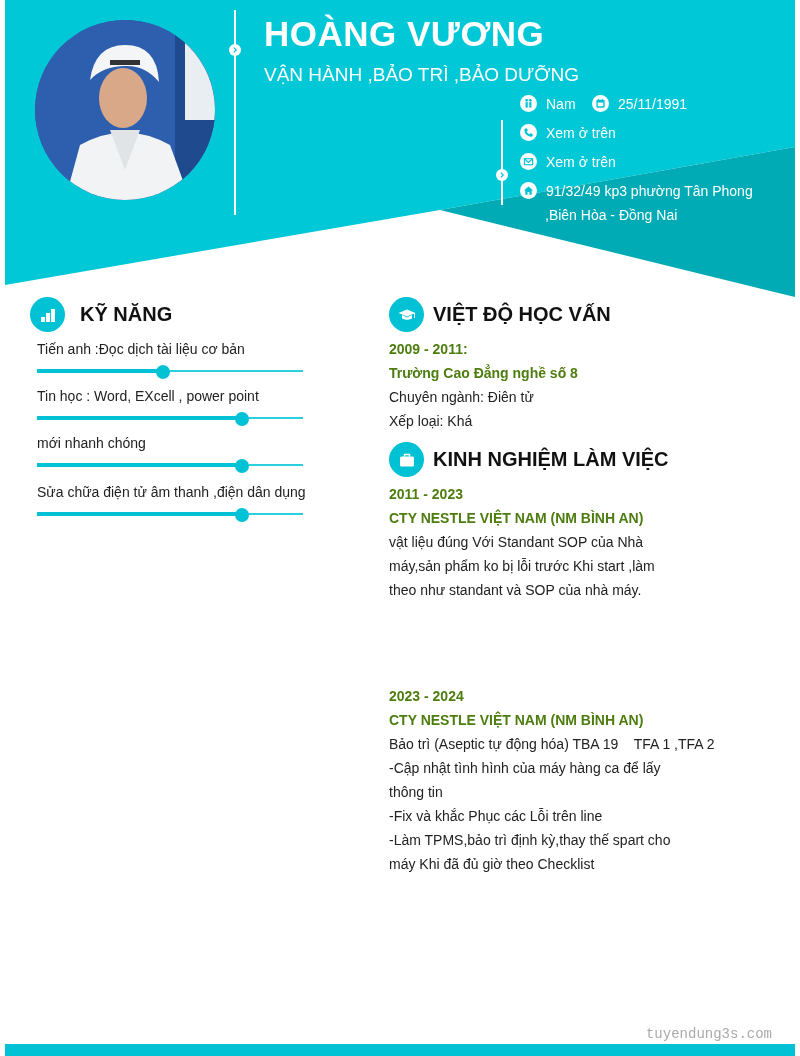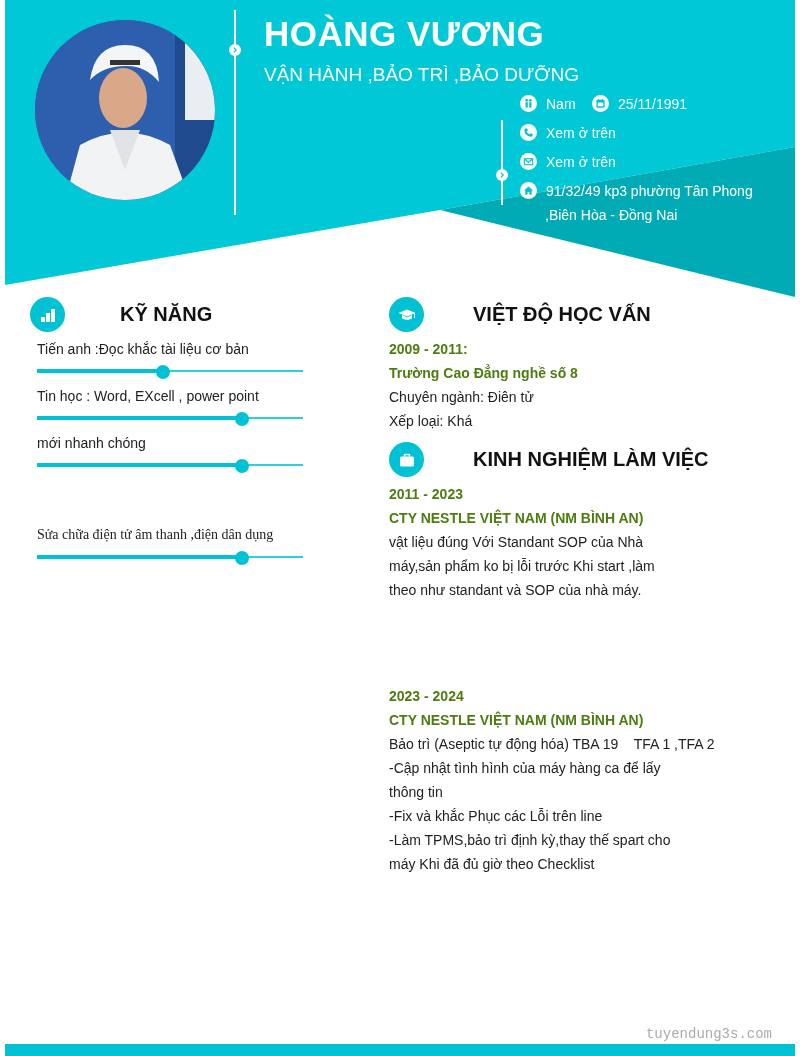--- a/index.html
+++ b/index.html
@@ -22,21 +22,21 @@
   .title { position: absolute; left: 264px; top: 64px; font-size: 19px; color: #fff; }
 
   .info-row { position: absolute; display: flex; align-items: center; color: #fff; font-size: 14px; }
   .info-row .ic {
     width: 17px; height: 17px; border-radius: 50%; background: #fff; margin-right: 9px;
     display: flex; align-items: center; justify-content: center; flex-shrink: 0;
   }
   .info-row .ic svg { width: 11px; height: 11px; }
   .addr2 { position: absolute; left: 545px; top: 207px; color: #fff; font-size: 14px; }
 
-  .sec-head { position: absolute; display: flex; align-items: center; gap: 40px; }
+  .sec-head { position: absolute; display: flex; align-items: center; }
   .sec-icon {
     width: 35px; height: 35px; border-radius: 50%; background: #00c2d4; display: flex;
     align-items: center; justify-content: center; margin-right: 9px;
   }
   .sec-icon svg { width: 20px; height: 20px; }
   .sec-title { font-size: 20px; font-weight: bold; color: #111; }
 
   .skill { position: absolute; left: 37px; width: 320px; }
   .skill-label { font-size: 14px; color: #222; line-height: 24px; }
   .skill-bar { position: relative; width: 266px; height: 12px; margin-top: 4px; }
@@ -142,21 +142,21 @@
     <svg viewBox="0 0 20 20">
         <rect x="3" y="12" width="4" height="5" fill="#fff"></rect>
         <rect x="8" y="8" width="4" height="9" fill="#fff"></rect>
         <rect x="13" y="4" width="4" height="13" fill="#fff"></rect>
       </svg>
   </div>
   <div class="sec-title" style="margin-left:6px;">KỸ NĂNG</div>
 </div>
 
 <div class="skill" style="top:337px;">
-  <div class="skill-label">Tiến anh :Đọc khắc tài liệu cơ bản</div>
+  <div class="skill-label">Tiến anh :Đọc dịch tài liệu cơ bản</div>
   <div class="skill-bar">
     <div class="skill-track"></div>
     <div class="skill-fill" style="width:126px;"></div>
     <div class="skill-knob" style="left:126px;"></div>
   </div>
 </div>
 
 <div class="skill" style="top:384px;">
   <div class="skill-label">Tin học : Word, EXcell , power point</div>
   <div class="skill-bar">
@@ -168,21 +168,21 @@
 
 <div class="skill" style="top:431px;">
   <div class="skill-label">mới nhanh chóng</div>
   <div class="skill-bar">
     <div class="skill-track"></div>
     <div class="skill-fill" style="width:205px;"></div>
     <div class="skill-knob" style="left:205px;"></div>
   </div>
 </div>
 
-<div class="skill" style="top:523px;font-family:Liberation Serif, serif;">
+<div class="skill" style="top:480px;">
   <div class="skill-label">Sửa chữa điện tử âm thanh ,điện dân dụng</div>
   <div class="skill-bar">
     <div class="skill-track"></div>
     <div class="skill-fill" style="width:205px;"></div>
     <div class="skill-knob" style="left:205px;"></div>
   </div>
 </div>
 
 <div class="sec-head" style="left:389px; top:297px;">
   <div class="sec-icon">

